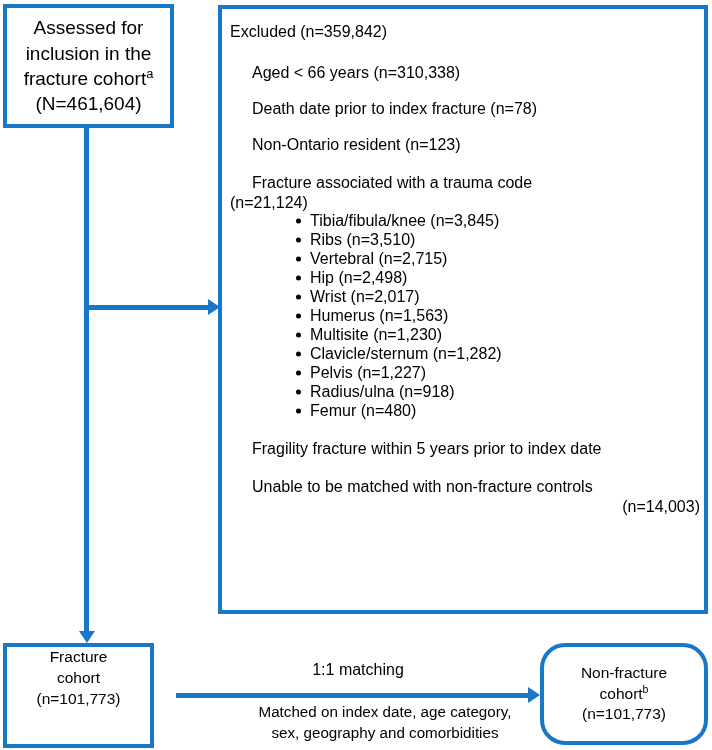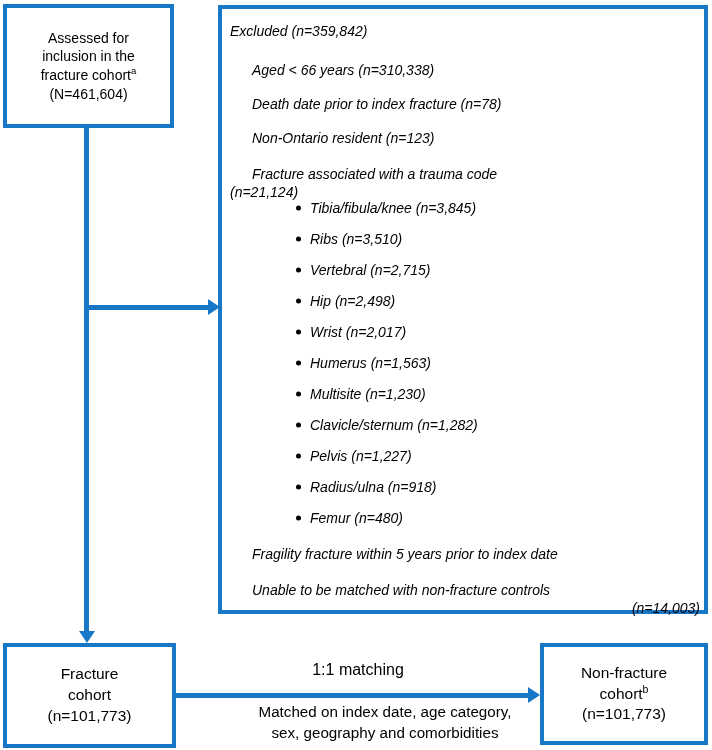--- a/index.html
+++ b/index.html
@@ -33,67 +33,67 @@
     left: 3px;
     top: 4px;
     width: 171px;
     height: 124px;
     display: flex;
     align-items: center;
     justify-content: center;
   }
   #box-assessed .txt {
     text-align: center;
-    font-size: 14px;
+    font-size: 19px;
     line-height: 1.33;
     padding: 0 6px;
   }
   #box-excluded {
     left: 218px;
     top: 5px;
     width: 490px;
     height: 609px;
   }
   #box-fracture {
     left: 3px;
     top: 643px;
-    width: 173px;
+    width: 151px;
     height: 105px;
     display: flex;
-    align-items: center;
+    align-items: flex-start;
     justify-content: center;
   }
   #box-nonfracture {
     left: 540px;
     top: 643px;
     width: 168px;
     height: 102px;
     display: flex;
     align-items: center;
     justify-content: center;
+    border-radius: 25px;
   }
   #box-fracture .txt, #box-nonfracture .txt {
     text-align: center;
     font-size: 15.5px;
     line-height: 1.34;
   }
   sup {
     font-size: 0.68em;
     vertical-align: super;
     line-height: 0;
   }
   
   .excl-content {
     position: absolute;
     left: 230px;
     top: 24px;
     width: 470px;
-    font-size: 14px;
+    font-size: 16px;
     line-height: 1.0;
-    font-style: italic;
   }
   .excl-head {
     margin: 0 0 0 0;
     white-space: nowrap;
   }
   .gap-lg { height: 25px; }
   .gap-md { height: 22px; }
   .indent {
     margin-left: 22px;
     white-space: nowrap;
@@ -103,21 +103,21 @@
     white-space: nowrap;
   }
   ul.bullets {
     list-style: none;
     margin: 2px 0 0 0;
     padding: 0;
   }
   ul.bullets li {
     position: relative;
     padding-left: 80px;
-    margin-top: 17px;
+    margin-top: 3px;
     white-space: nowrap;
   }
   ul.bullets li:first-child { margin-top: 0; }
   ul.bullets li .bullet-dot {
     position: absolute;
     left: 66px;
     top: 50%;
     transform: translateY(-50%);
     width: 5px;
     height: 5px;

